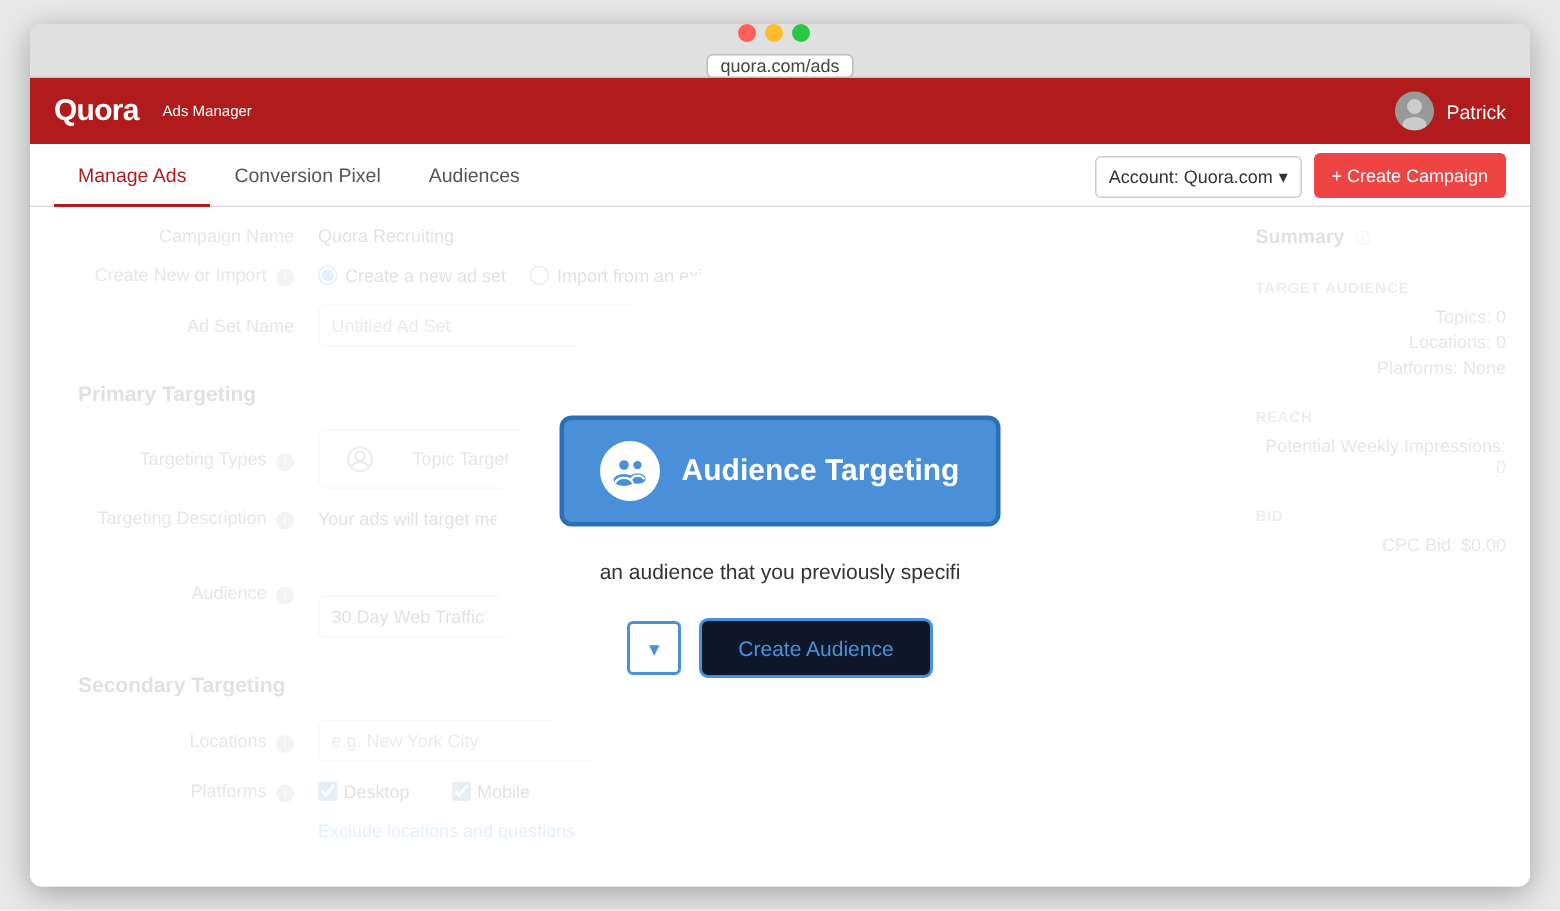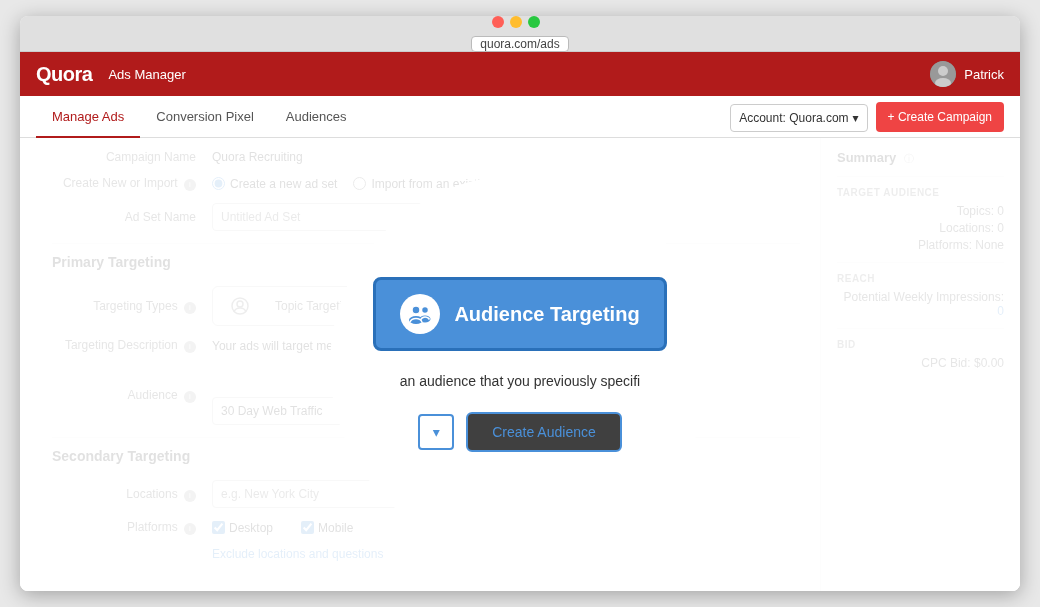--- a/index.html
+++ b/index.html
@@ -95,21 +95,21 @@
 
     .quora-logo {
       color: white;
       font-size: 20px;
       font-weight: bold;
       letter-spacing: -0.5px;
     }
 
     .ads-manager-label {
       color: white;
-      font-size: 13px;
+      font-size: 10px;
       font-weight: 400;
     }
 
     .nav-right {
       display: flex;
       align-items: center;
       gap: 8px;
     }
 
     .user-avatar {
@@ -424,21 +424,21 @@
     .description-text {
       font-size: 14px;
       color: #333;
       text-align: center;
       max-width: 300px;
       line-height: 1.5;
     }
 
     .create-audience-btn {
       height: 40px;
-      background: #404040;
+      background: #0f172a;
       color: #4a90d9;
       border: 2px solid #4a90d9;
       border-radius: 6px;
       font-size: 14px;
       font-weight: 500;
       padding: 0 24px;
       cursor: pointer;
     }
 
     .overlay-bottom-row {

